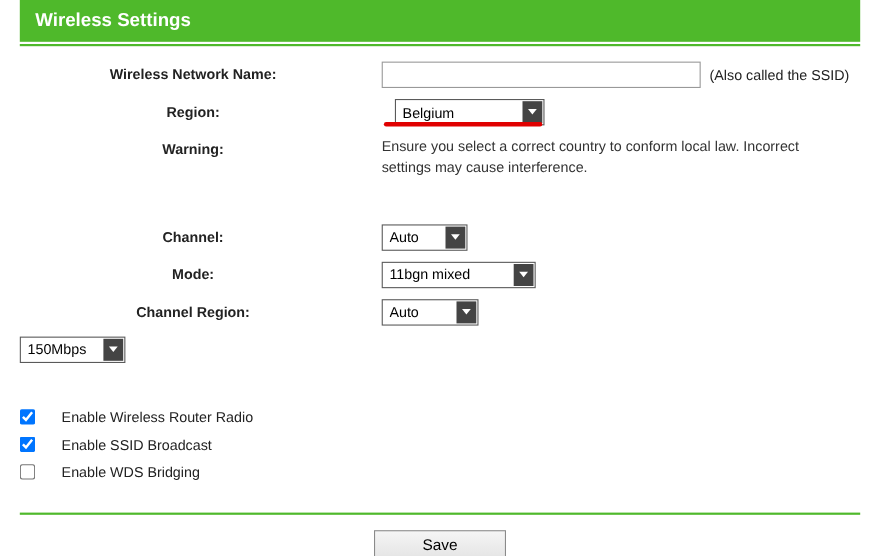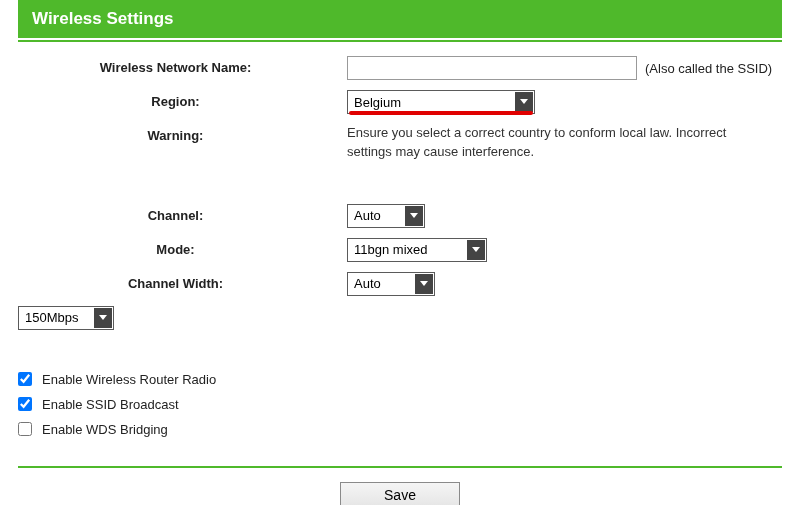--- a/index.html
+++ b/index.html
@@ -101,21 +101,21 @@
       right: 7px;
       top: 9px;
       width: 0;
       height: 0;
       border-left: 4px solid transparent;
       border-right: 4px solid transparent;
       border-top: 5px solid #fff;
       pointer-events: none;
       z-index: 2;
     }
-    .sel-region { width: 188px; }
+    .sel-region { width: 136px; margin-left: 12px; }
     .sel-channel { width: 78px; }
     .sel-mode { width: 140px; }
     .sel-cw { width: 88px; }
     .sel-rate { width: 96px; }
 
     .red-underline {
       position: absolute;
       left: 2px;
       right: 2px;
       bottom: -1px;
@@ -125,21 +125,21 @@
       z-index: 3;
       pointer-events: none;
     }
 
     .spacer { height: 16px; }
     .spacer2 { height: 22px; }
 
     .chk-row {
       display: flex;
       align-items: center;
-      gap: 10px;
+      gap: 24px;
       font-size: 13px;
     }
     input[type="checkbox"] {
       width: 14px;
       height: 14px;
       cursor: pointer;
     }
 
     .save-btn {
       display: block;
@@ -201,21 +201,21 @@
     <div class="lbl">Mode:</div>
     <div class="val">
       <span class="select-wrap">
         <select class="sel sel-mode">
           <option>11bgn mixed</option>
         </select>
         <span class="caret"></span>
       </span>
     </div>
 
-    <div class="lbl">Channel Width:</div>
+    <div class="lbl">Channel Region:</div>
     <div class="val">
       <span class="select-wrap">
         <select class="sel sel-cw">
           <option>Auto</option>
         </select>
         <span class="caret"></span>
       </span>
     </div>
 
     <div class="val">

